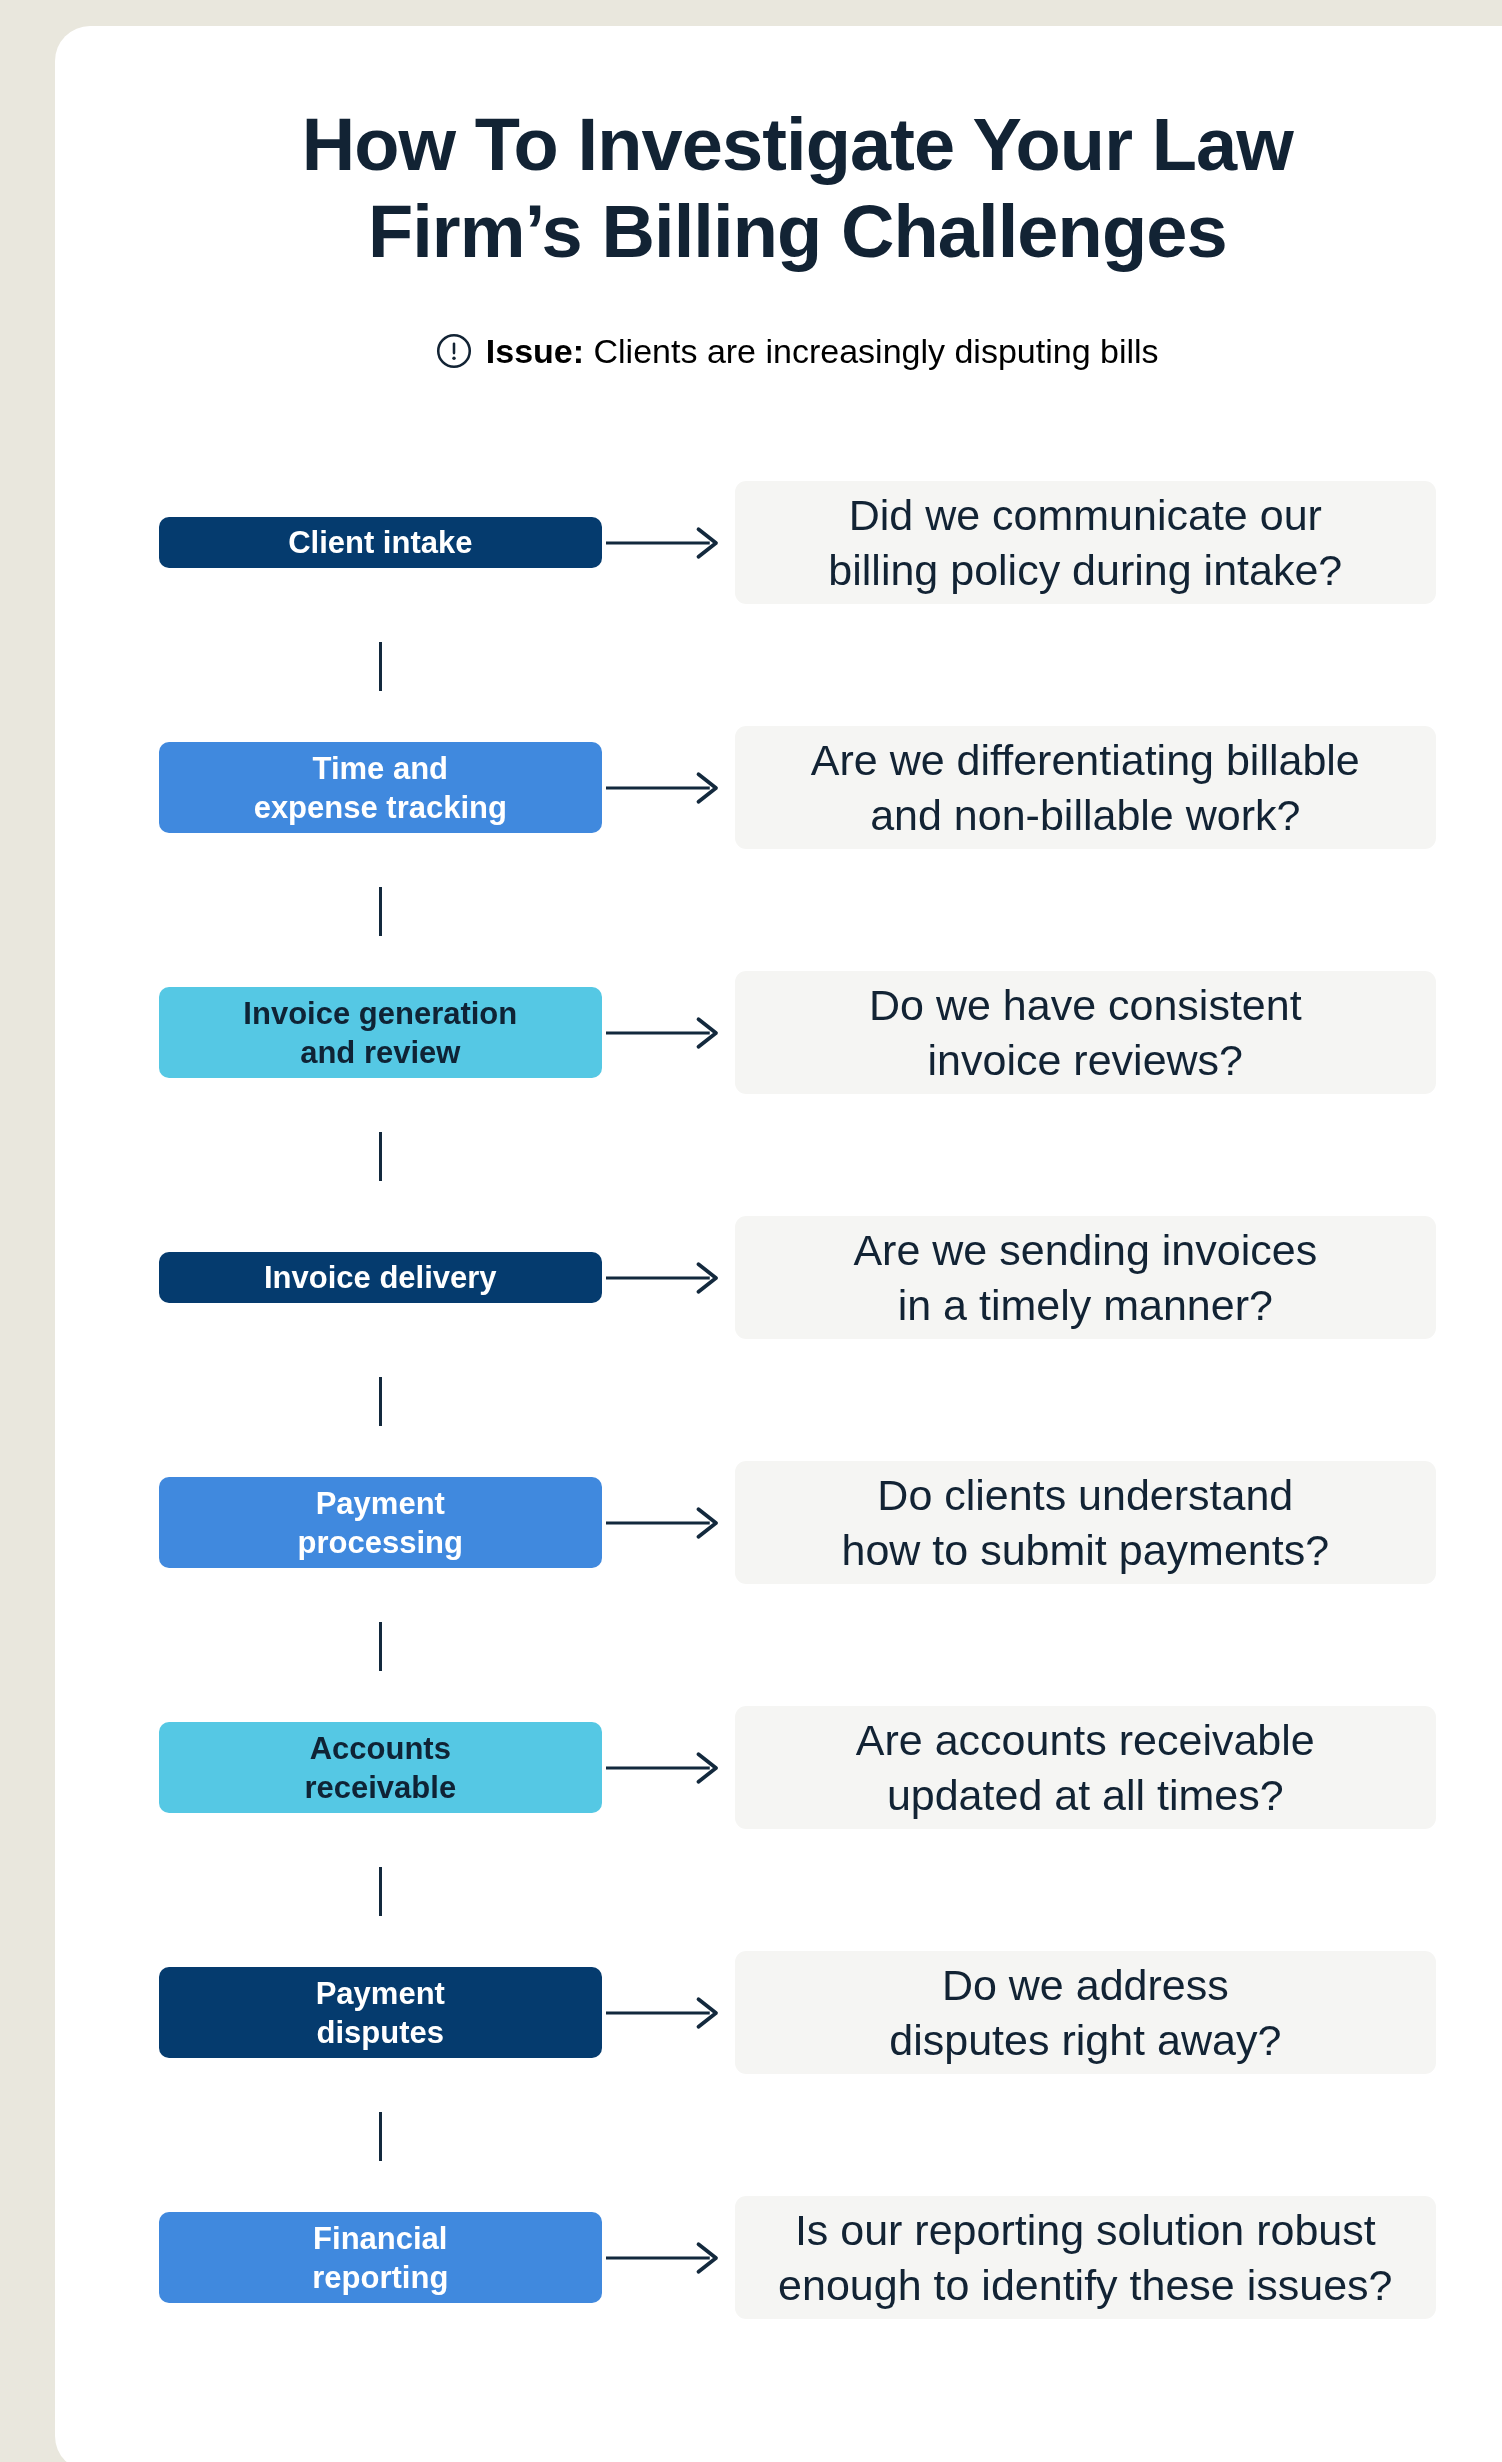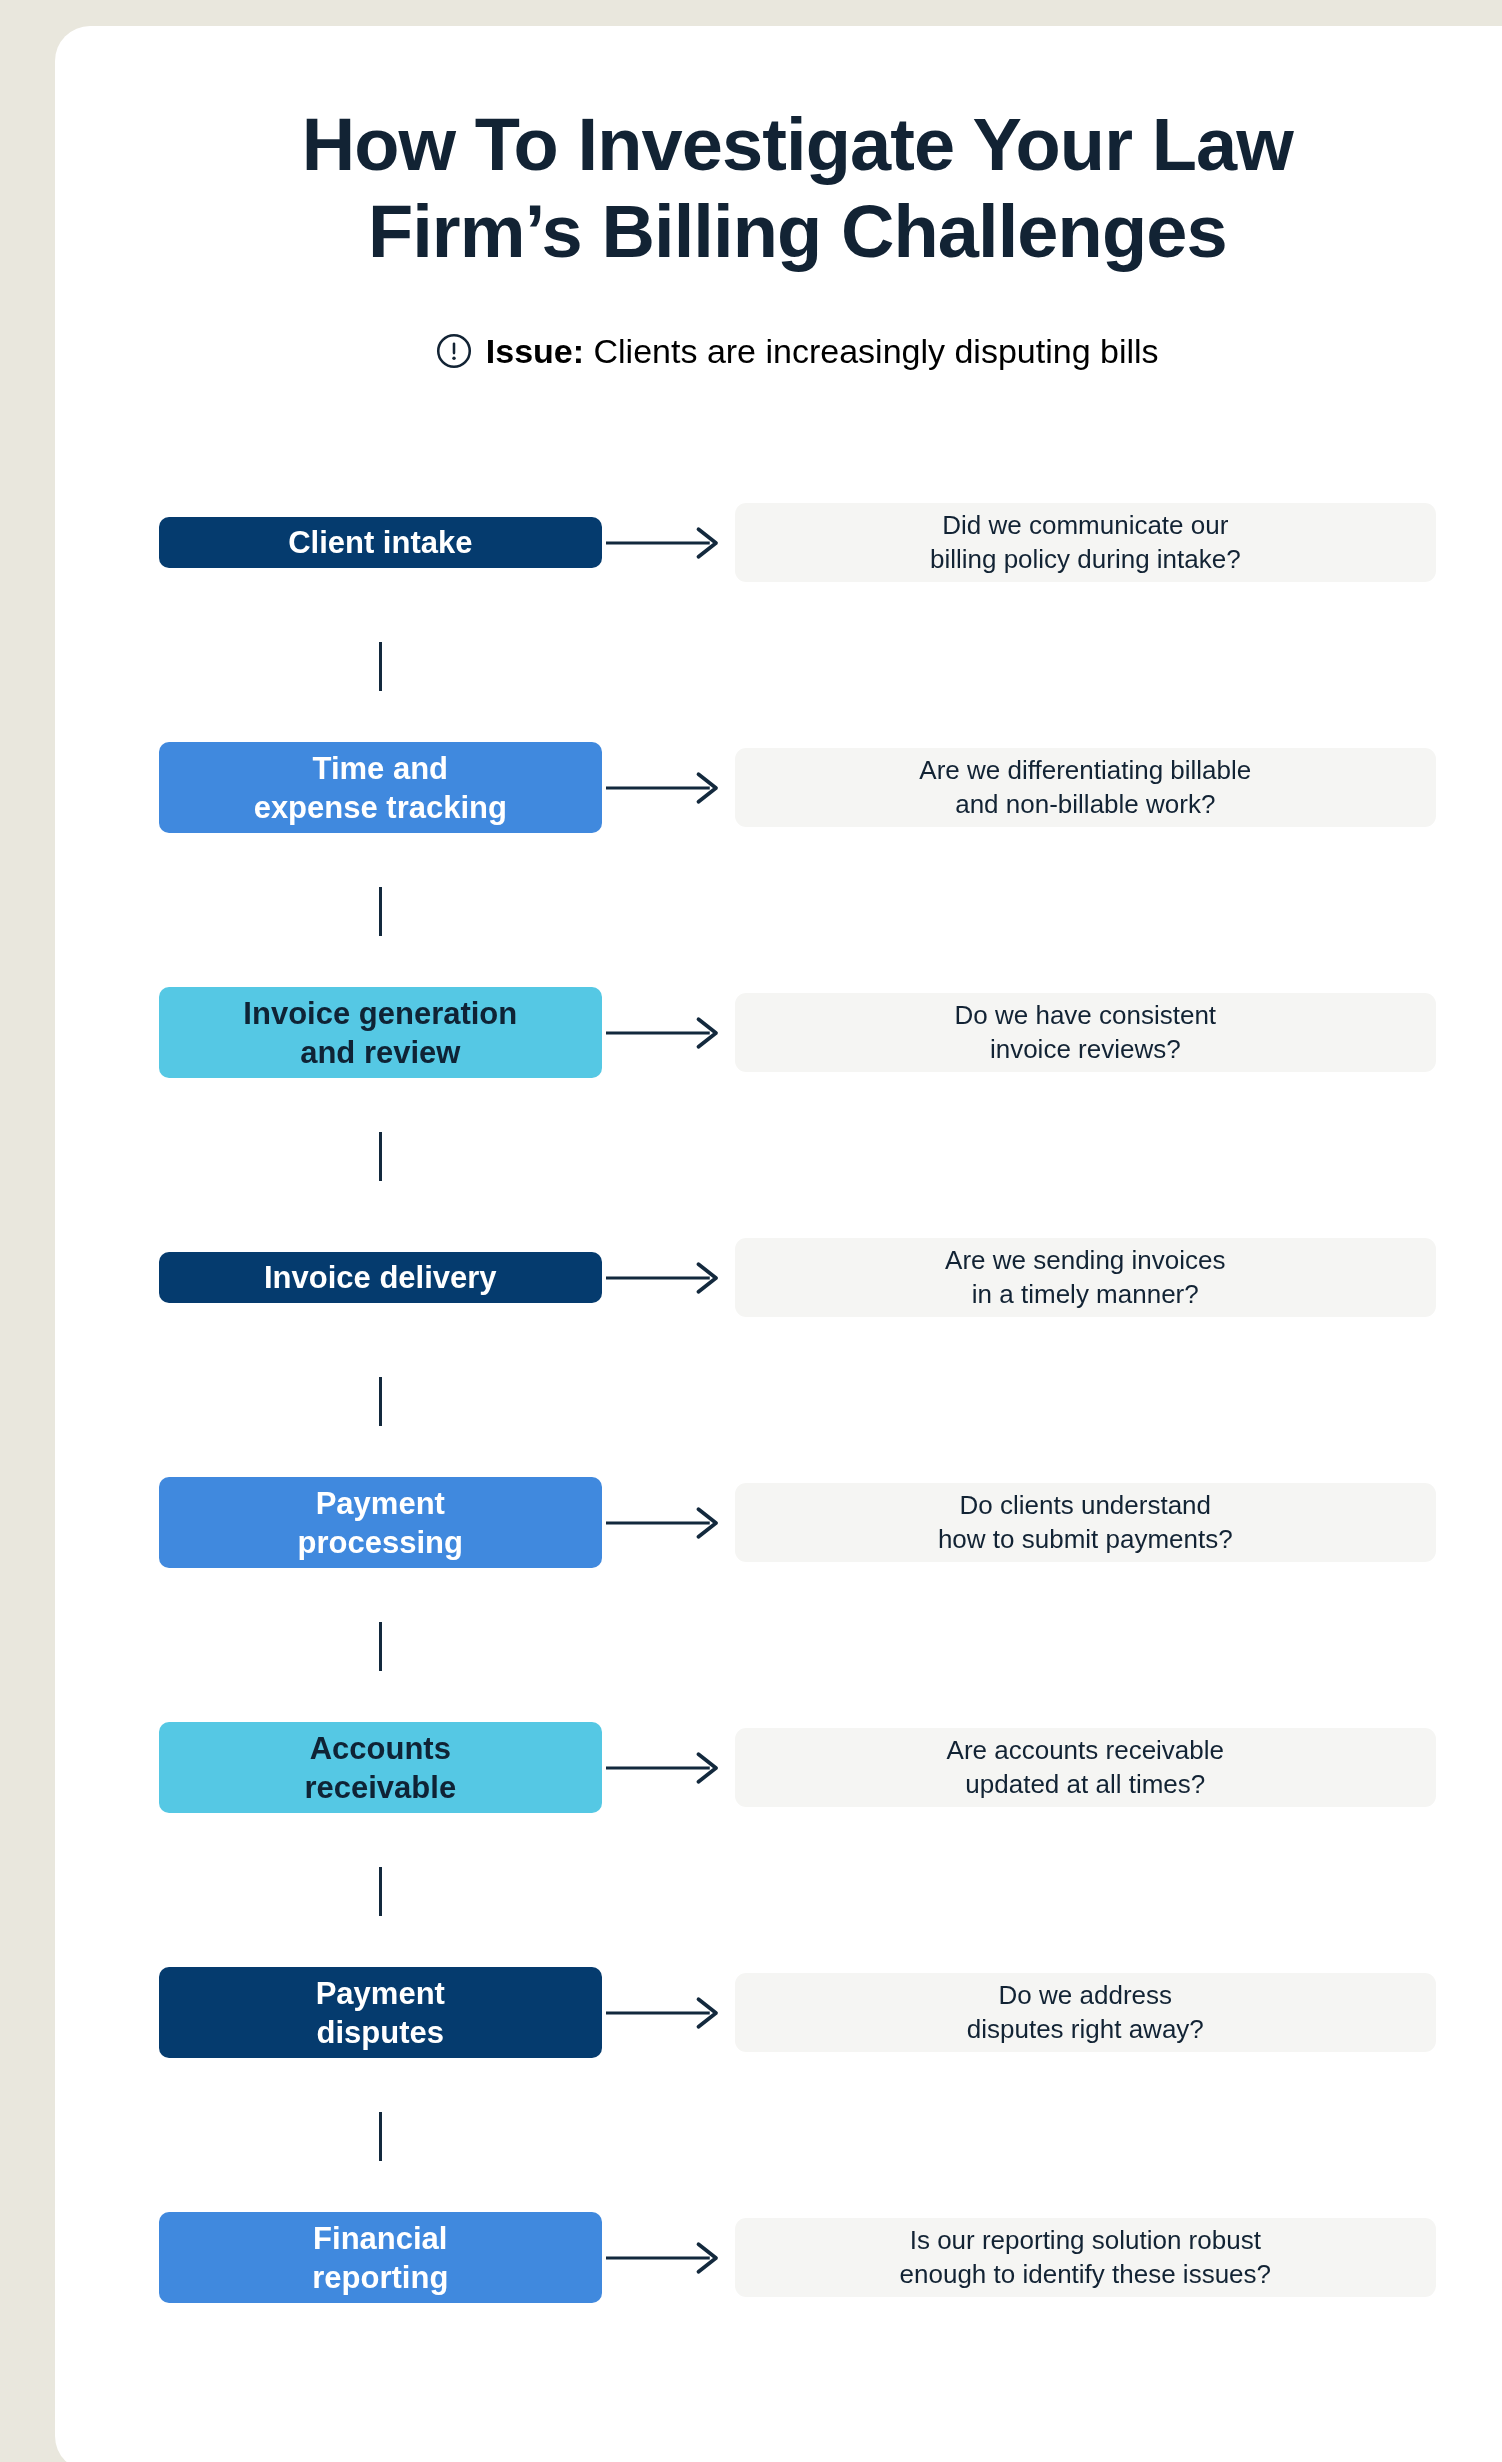--- a/index.html
+++ b/index.html
@@ -146,21 +146,21 @@
     background: #F5F5F3;
     border-radius: 11.3px;
     display: flex;
     align-items: center;
     justify-content: center;
     text-align: center;
     box-sizing: border-box;
     padding: 6.3px 31px;
   }
   .question-text {
-    font-size: 26px;
+    font-size: 43px;
     line-height: 1.28;
     color: #122334;
     font-weight: 400;
     white-space: pre-line;
   }
 </style>
 </head>
 <body>
 
 <div class="card">

